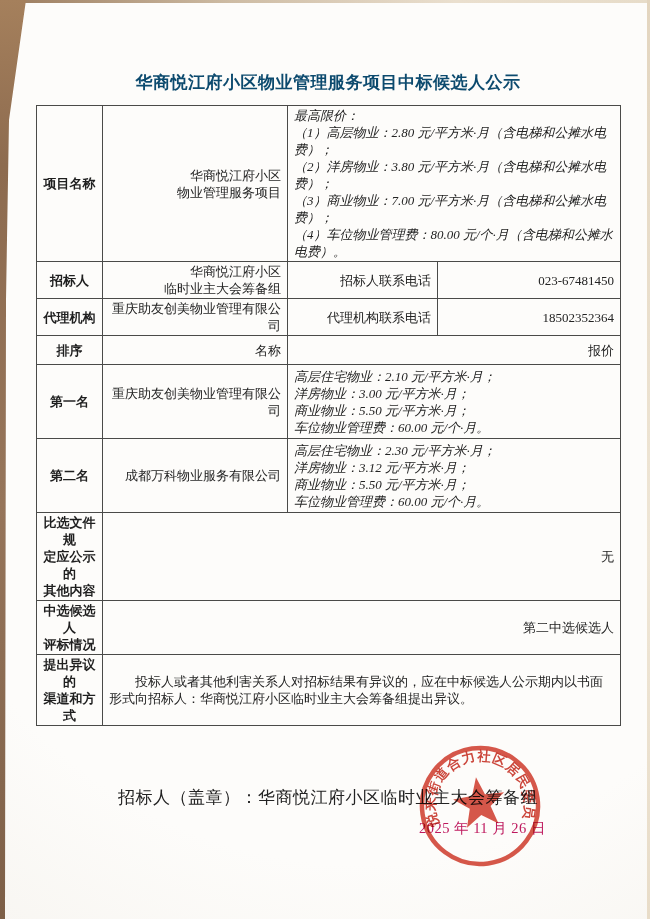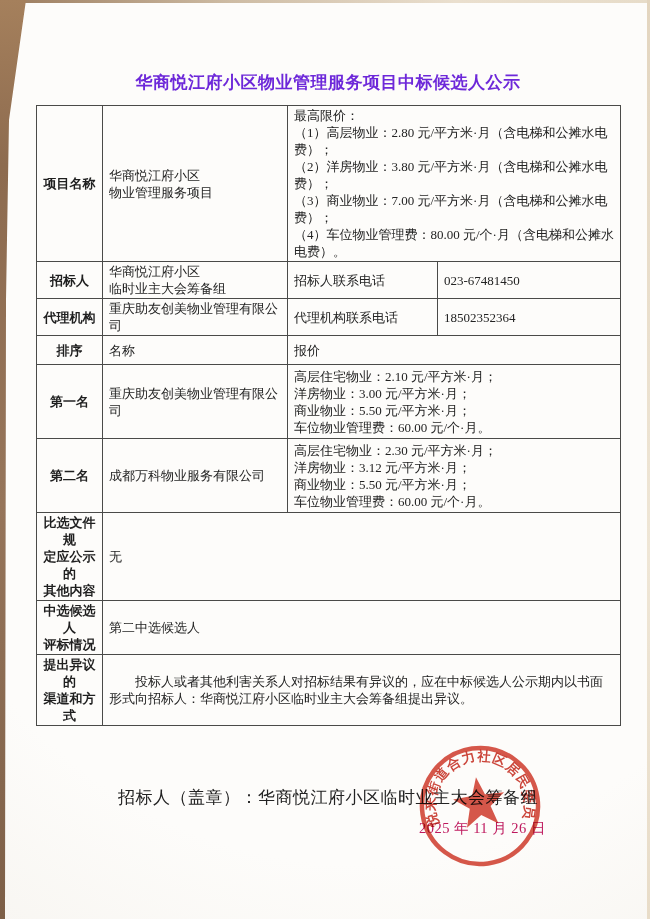--- a/index.html
+++ b/index.html
@@ -27,39 +27,39 @@
   }
   .paper{
     position:absolute;left:0;top:0;width:650px;height:919px;
     background:
       radial-gradient(120% 90% at 55% 40%, #fdfcfa 60%, #f4f1eb 100%);
     z-index:1;
   }
   .doc-title{
     position:absolute;left:36px;top:71px;width:584px;
     text-align:center;font-size:17px;font-weight:bold;
-    letter-spacing:.5px;color:#6d28d9;z-index:2;
+    letter-spacing:.5px;color:#0c4a6e;z-index:2;
   }
   table.notice{
     position:absolute;left:36px;top:105px;width:584px;z-index:2;
     border-collapse:collapse;table-layout:fixed;
     font-size:13px;line-height:17px;color:#232323;
   }
   table.notice td{
     border:1.5px solid #4a4a48;
     padding:1px 6px;vertical-align:middle;
     overflow:hidden;
   }
   td.lbl{
     text-align:center;font-weight:600;white-space:pre-line;
     padding:1px 2px;color:#1f1f1f;
   }
-  td.cen{text-align:left;white-space:pre-line;}
+  td.cen{text-align:right;white-space:pre-line;}
   td.txt{text-align:left;white-space:pre-line;padding-left:8px;}
-  td.price{text-align:left;white-space:pre-line;padding:3px 6px 3px 7px;}
+  td.price{text-align:left;white-space:pre-line;padding:3px 6px 3px 7px;font-style:italic;}
   tr.r1{height:153px;} tr.r2{height:35px;} tr.r3{height:19px;}
   tr.r4{height:33px;} tr.r5{height:29px;padding-left:17px;} tr.r6{height:74px;}
   tr.r7{height:74px;} tr.r8{height:83px;} tr.r9{height:55px;}
   tr.r10{height:37px;} tr.r11{height:63px;}
   td.objection-cell{padding:4px 8px;}
   td.objection-cell .para{text-indent:2em;white-space:normal;}
   .footer-sign{
     position:absolute;left:36px;top:786px;width:584px;
     text-align:center;font-size:17px;color:#232323;z-index:2;
     letter-spacing:.5px;

